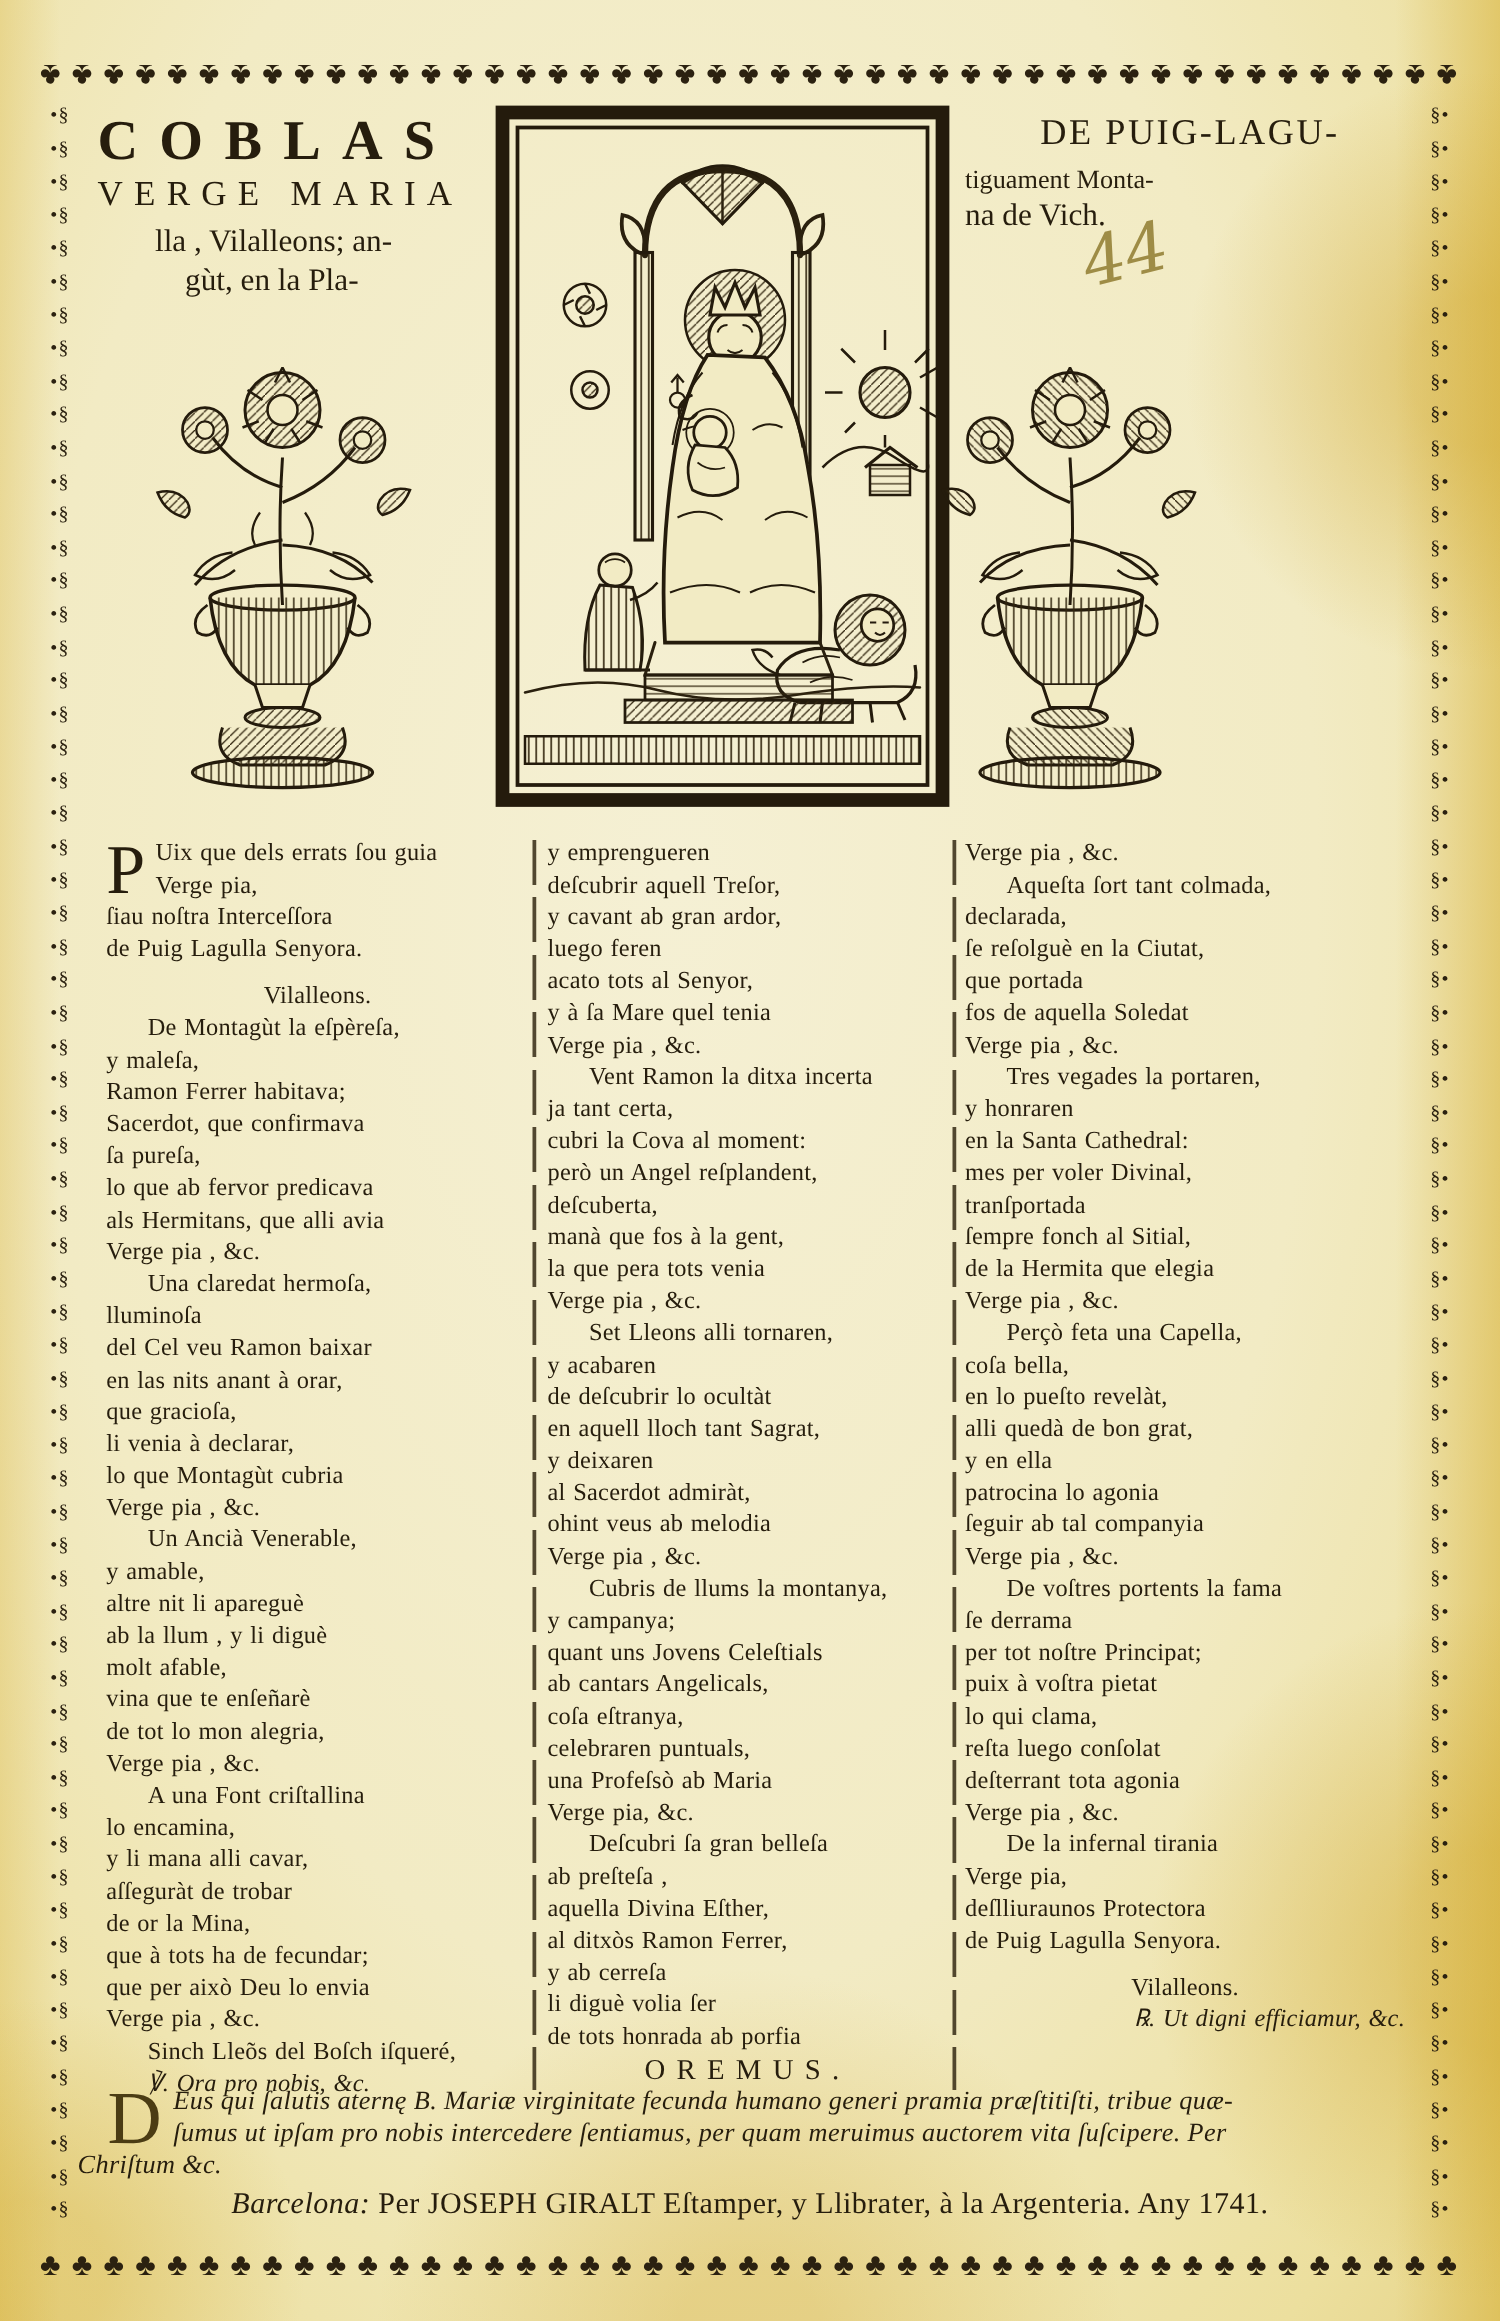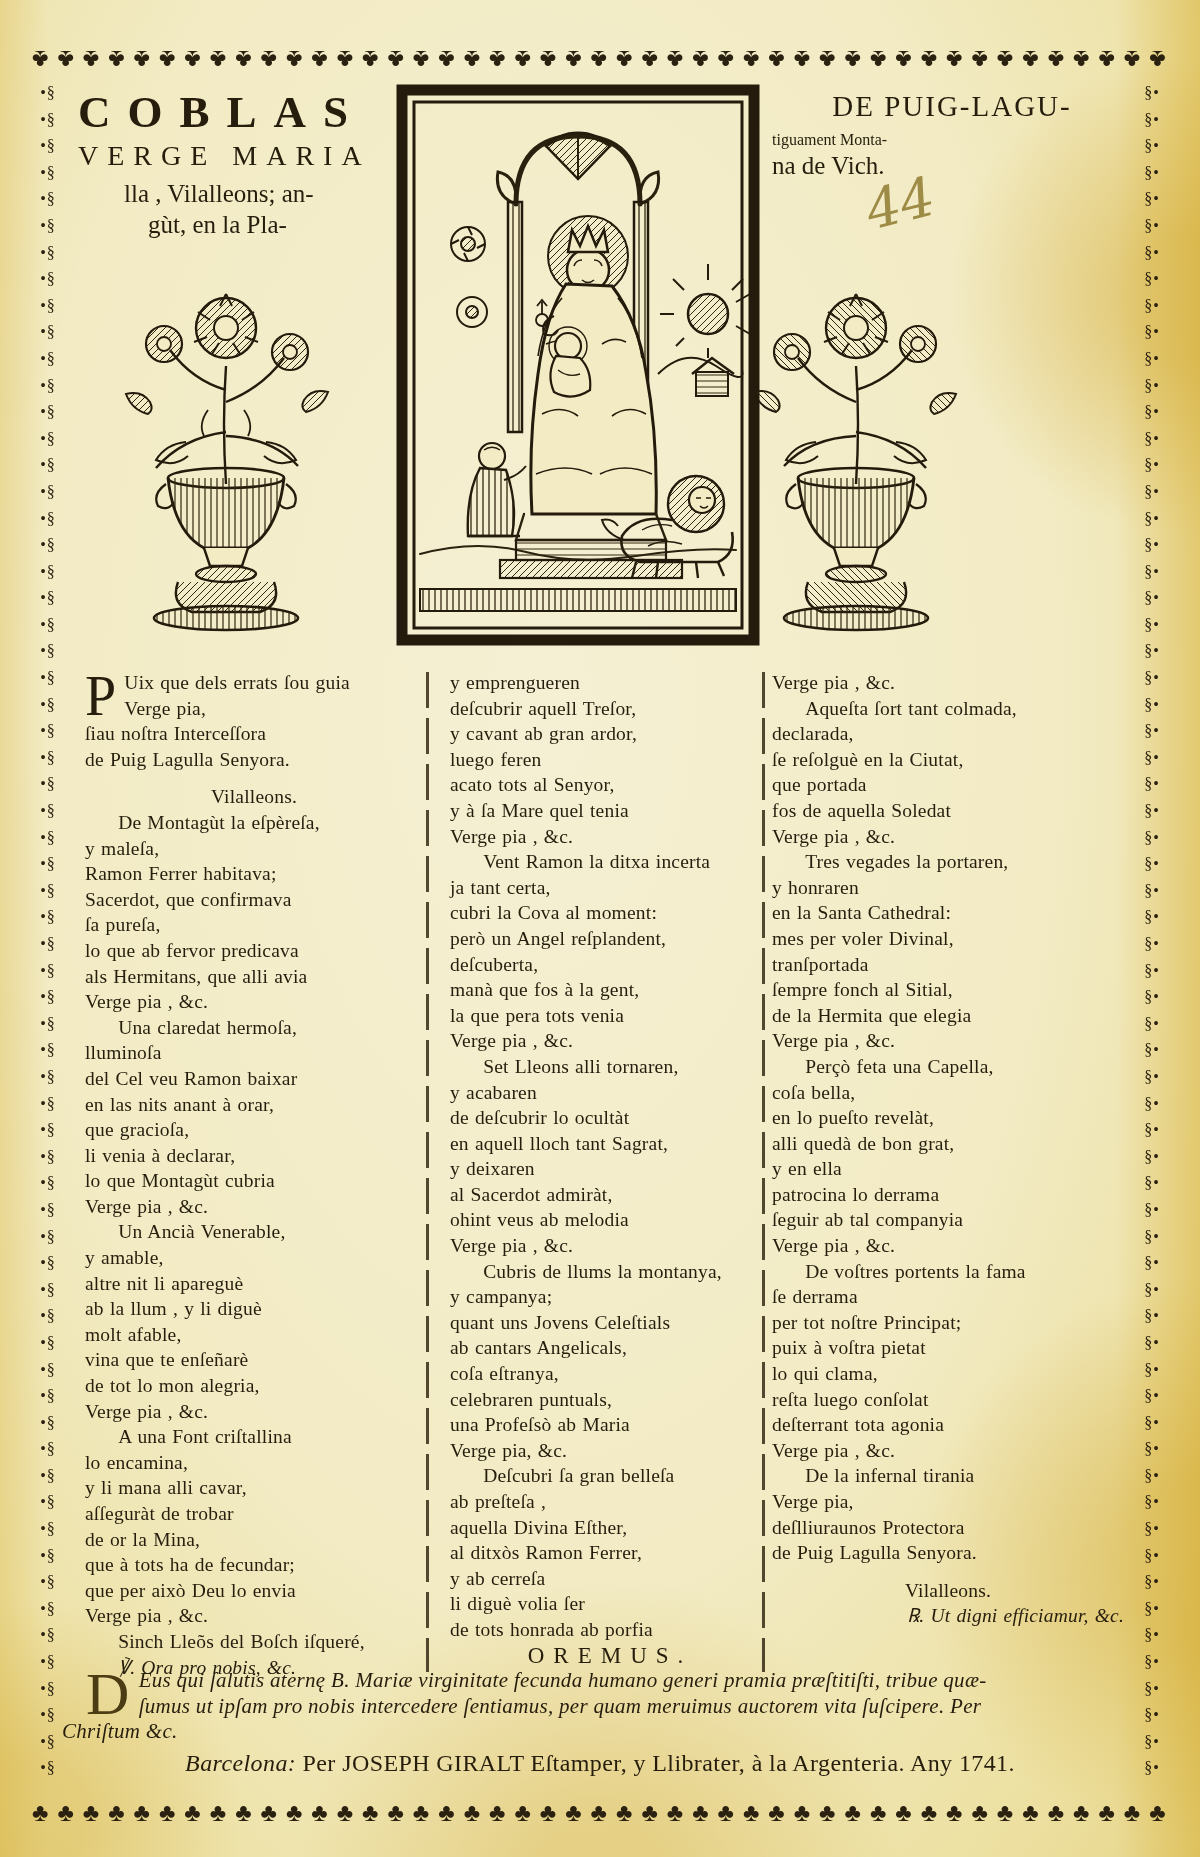--- a/index.html
+++ b/index.html
@@ -25,33 +25,33 @@
   .strip.right{left:1128px;top:80px;width:48px;height:1704px;}
   
   .hl{position:absolute;left:78px;top:86px;width:320px;}
   .hl .t1{font-size:45px;letter-spacing:17px;font-weight:700;white-space:nowrap;}
   .hl .t2{font-size:28px;letter-spacing:9px;margin-top:2px;white-space:nowrap;}
   .hl .t3{font-size:25px;margin:8px 0 0 46px;white-space:nowrap;}
   .hl .t4{font-size:25px;margin:3px 0 0 70px;white-space:nowrap;}
   .hr{position:absolute;left:772px;top:86px;width:360px;}
   .hr .t1{font-size:45px;letter-spacing:42px;font-weight:700;white-space:nowrap;}
   .hr .t2{font-size:29px;letter-spacing:2px;margin-top:4px;white-space:nowrap;text-align:center;}
-  .hr .t3{font-size:16px;margin-top:8px;white-space:nowrap;}
+  .hr .t3{font-size:21px;margin-top:8px;white-space:nowrap;}
   .hr .t4{font-size:25px;margin-top:3px;white-space:nowrap;}
   .hw44{position:absolute;left:866px;top:172px;font-size:54px;font-style:italic;
     color:#8a7527;transform:rotate(-14deg);font-family:"DejaVu Serif",serif;opacity:.8;}
   
   .wc{position:absolute;}
   .wc-center{left:396px;top:84px;width:364px;height:562px;}
   .wc-left{left:100px;top:232px;width:252px;height:424px;}
   .wc-right{left:730px;top:232px;width:252px;height:424px;}
   
   .col{position:absolute;top:670px;font-size:19.5px;line-height:25.6px;letter-spacing:.2px;word-spacing:1px;}
   .c1{left:85px;width:338px;}
-  .c2{left:438px;width:320px;margin-left:12px;}
+  .c2{left:438px;width:320px;}
   .c3{left:772px;width:352px;}
   .vline{white-space:nowrap;}
   .vline.in{text-indent:1.7em;}
   .vline.ctr{text-align:center;text-indent:0;margin-top:12px;}
   .vline.it{font-style:italic;}
   .vline.rt{text-align:right;}
   .vline.or{text-align:center;font-size:23px;letter-spacing:9px;text-indent:0;}
   .colrule{position:absolute;top:672px;width:3px;height:1000px;
     background:repeating-linear-gradient(180deg,#352a14 0 36px,rgba(0,0,0,0) 36px 46px);opacity:.85;}
   .rule1{left:426px;} .rule2{left:762px;}
@@ -569,21 +569,21 @@
         <div class="vline">mes per voler Divinal,</div>
         <div class="vline">tranſportada</div>
         <div class="vline">ſempre fonch al Sitial,</div>
         <div class="vline">de la Hermita que elegia</div>
         <div class="vline">Verge pia , &amp;c.</div>
         <div class="vline in">Perçò feta una Capella,</div>
         <div class="vline">coſa bella,</div>
         <div class="vline">en lo pueſto revelàt,</div>
         <div class="vline">alli quedà de bon grat,</div>
         <div class="vline">y en ella</div>
-        <div class="vline">patrocina lo derrama</div>
+        <div class="vline">patrocina lo agonia</div>
         <div class="vline">ſeguir ab tal companyia</div>
         <div class="vline">Verge pia , &amp;c.</div>
         <div class="vline in">De voſtres portents la fama</div>
         <div class="vline">ſe derrama</div>
         <div class="vline">per tot noſtre Principat;</div>
         <div class="vline">puix à voſtra pietat</div>
         <div class="vline">lo qui clama,</div>
         <div class="vline">reſta luego conſolat</div>
         <div class="vline">deſterrant tota agonia</div>
         <div class="vline">Verge pia , &amp;c.</div>

